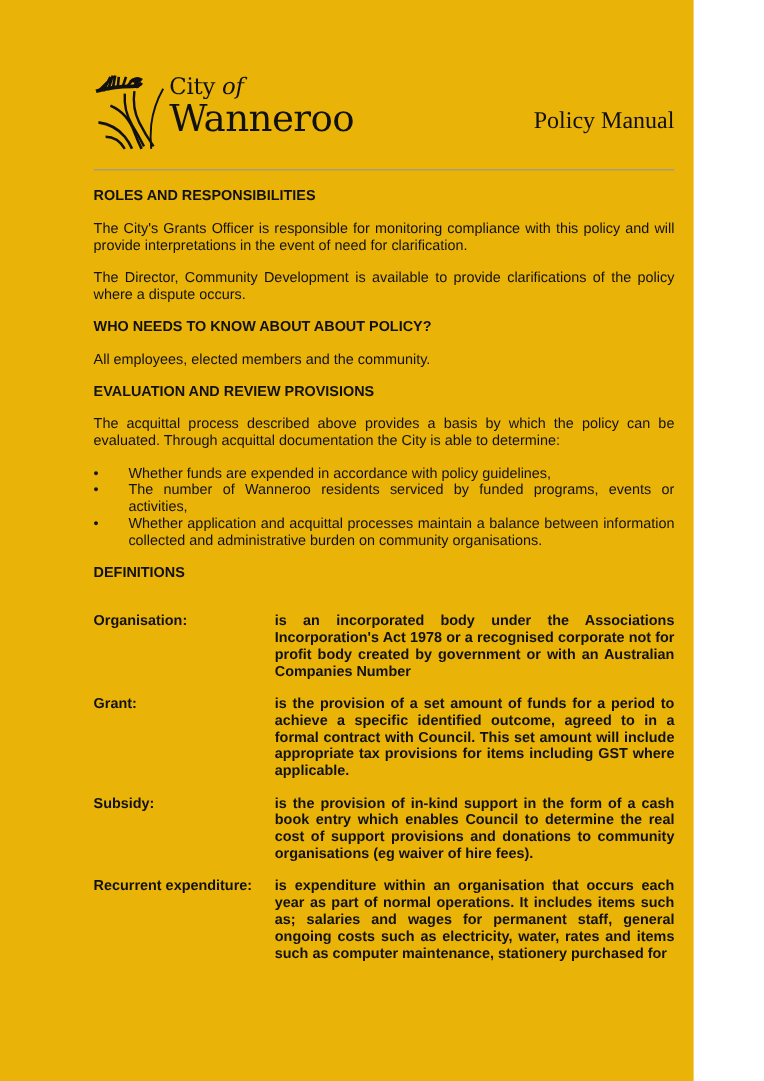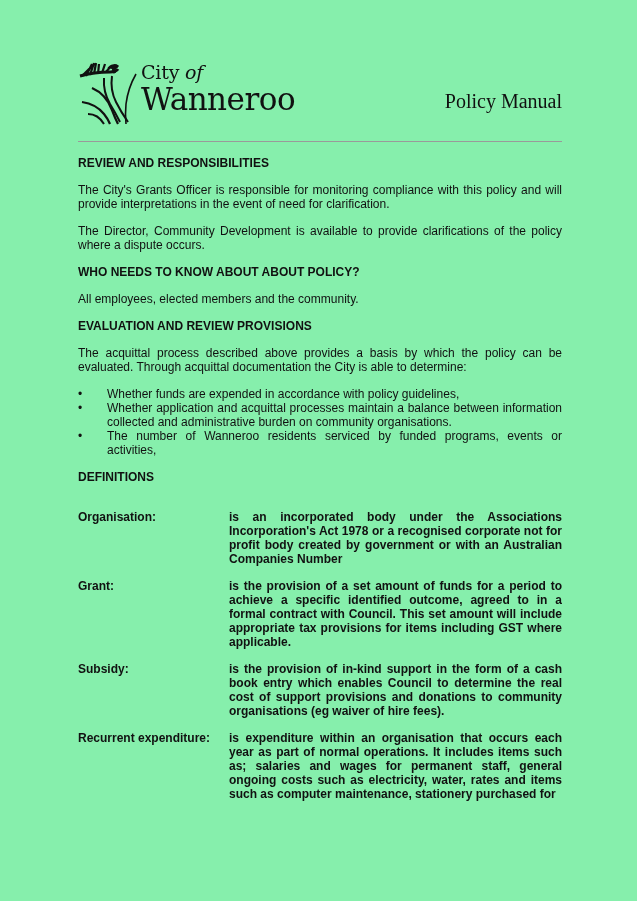--- a/index.html
+++ b/index.html
@@ -1,17 +1,17 @@
 <!DOCTYPE html>
 <html><head>
 <meta charset="utf-8">
 <style>
   html, body { margin: 0; padding: 0; background: #ffffff; }
   body { width: 637px; height: 901px; position: relative; overflow: hidden; color: #111; }
-  .page { position: absolute; left: 0; top: 0; width: 637px; height: 901px; background: #86efac; }
+  .page { position: absolute; left: 0; top: 0; width: 578px; height: 901px; background: #eab308; }
 
   .header { position: absolute; left: 78px; top: 62px; width: 484px; height: 70px; }
   .logo { position: absolute; left: 0; top: 0; width: 60px; height: 64px; }
   .brand { position: absolute; left: 63px; top: 0; font-family: "DejaVu Serif", "Liberation Serif", serif; color: #111; }
   .brand .city { font-size: 19px; line-height: 20px; display: block; letter-spacing: -0.2px; }
   .brand .city i { font-style: italic; }
   .brand .name { font-size: 31px; line-height: 34px; display: block; letter-spacing: -0.5px; }
   .manual { position: absolute; right: 0; top: 28px; font-family: "Liberation Serif", "DejaVu Serif", serif; font-size: 20px; color: #111; }
   .rule { position: absolute; left: 78px; top: 141px; width: 484px; height: 1px; background: #9a9a9a; }
 
@@ -54,40 +54,40 @@
     <div class="brand">
       <span class="city"><span>City </span><i>of</i></span>
       <span class="name">Wanneroo</span>
     </div>
     <div class="manual">Policy Manual</div>
   </div>
   <div class="rule"></div>
 
   <div class="content">
 
-    <h3 class="h">REVIEW AND RESPONSIBILITIES</h3>
+    <h3 class="h">ROLES AND RESPONSIBILITIES</h3>
     <div class="gap12"></div>
     <p>The City's Grants Officer is responsible for monitoring compliance with this policy and will provide interpretations in the event of need for clarification.</p>
     <div class="gap12"></div>
     <p>The Director, Community Development is available to provide clarifications of the policy where a dispute occurs.</p>
     <div class="gap12"></div>
 
     <h3 class="h">WHO NEEDS TO KNOW ABOUT ABOUT POLICY?</h3>
     <div class="gap12"></div>
     <p>All employees, elected members and the community.</p>
     <div class="gap12"></div>
 
     <h3 class="h">EVALUATION AND REVIEW PROVISIONS</h3>
     <div class="gap12"></div>
     <p>The acquittal process described above provides a basis by which the policy can be evaluated. Through acquittal documentation the City is able to determine:</p>
     <div class="gap12"></div>
     <ul class="bullets">
       <li>Whether funds are expended in accordance with policy guidelines,</li>
+      <li>The number of Wanneroo residents serviced by funded programs, events or activities,</li>
       <li>Whether application and acquittal processes maintain a balance between information collected and administrative burden on community organisations.</li>
-      <li>The number of Wanneroo residents serviced by funded programs, events or activities,</li>
     </ul>
     <div class="gap12"></div>
 
     <h3 class="h">DEFINITIONS</h3>
     <div class="gap12"></div>
     <div class="gap12"></div>
 
     <div class="def-row">
       <div class="def-term">Organisation:</div>
       <div class="def-text">is an incorporated body under the Associations Incorporation's Act 1978 or a recognised corporate not for profit body created by government or with an Australian Companies Number</div>

